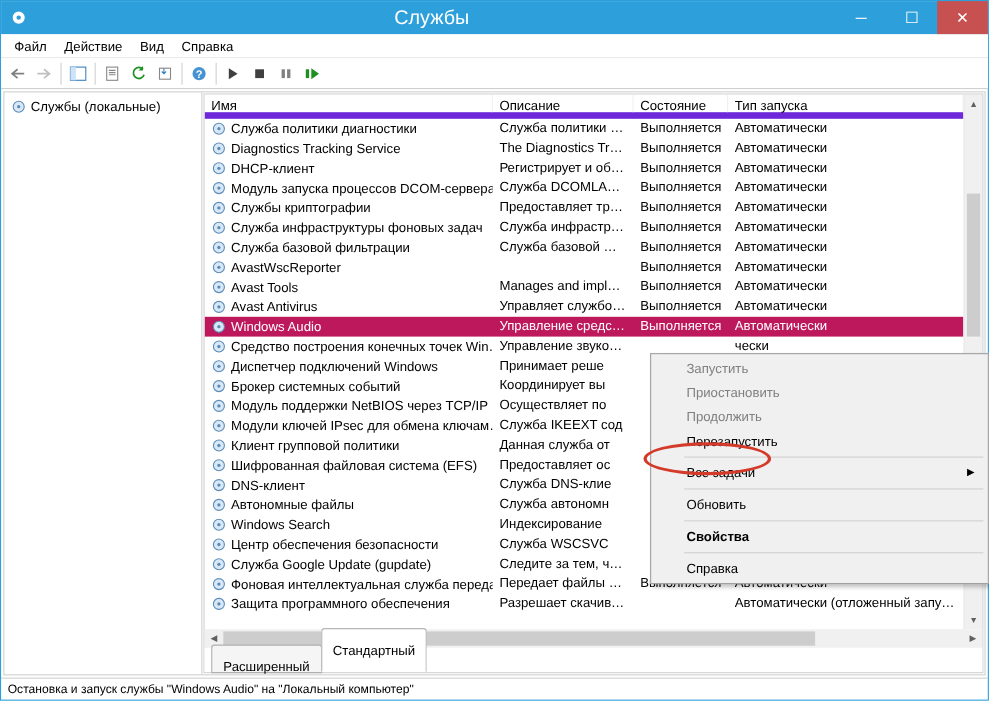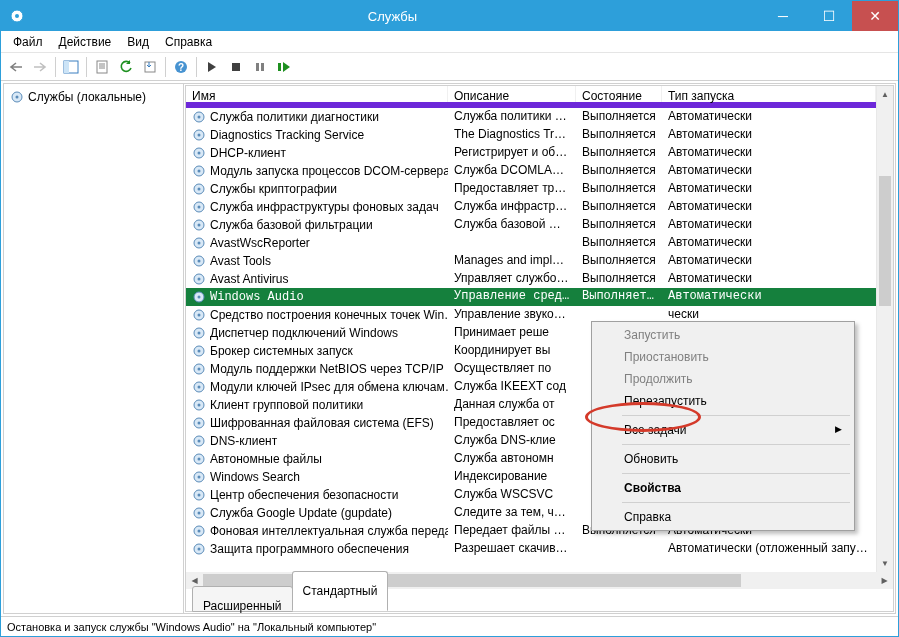--- a/index.html
+++ b/index.html
@@ -1,40 +1,40 @@
 <!DOCTYPE html>
 <html><head>
 <meta charset="utf-8">
 <style>
   * { box-sizing: border-box; }
   html, body { margin: 0; padding: 0; font-family: "Segoe UI", Tahoma, sans-serif; font-size: 12px; color: #000; }
   .window { width: 899px; height: 637px; border: 1px solid #2d9fda; background: #fff; display: flex; flex-direction: column; position: relative; }
   .titlebar { height: 30px; background: #2d9fda; display: flex; align-items: center; color: #fff; position: relative; }
   .titlebar .appicon { width: 16px; height: 16px; margin-left: 8px; }
-  .titlebar .title { flex: 1; text-align: center; font-size: 13px; }
+  .titlebar .title { flex: 1; text-align: center; font-size: 18px; }
   .titlebar .controls { display: flex; height: 100%; }
   .titlebar .controls div { width: 46px; display: flex; align-items: center; justify-content: center; font-size: 14px; }
   .titlebar .controls .close { background: #c75050; }
   .menubar { height: 22px; background: #fff; display: flex; align-items: center; padding: 0 4px; border-bottom: 1px solid #e5e5e5; }
   .menubar .menuitem { padding: 2px 8px; }
   .toolbar { height: 28px; background: #fff; display: flex; align-items: center; padding: 0 4px; gap: 2px; border-bottom: 1px solid #d0d0d0; }
   .tsep { width: 1px; height: 20px; background: #d0d0d0; margin: 0 2px; }
   .tbtn { width: 22px; height: 22px; display: flex; align-items: center; justify-content: center; border: 1px solid transparent; }
   .body { flex: 1; display: flex; min-height: 0; border: 1px solid #d0d0d0; margin: 2px; }
   .leftpane { width: 180px; border-right: 1px solid #d0d0d0; padding: 4px 2px; }
   .leftitem { display: flex; align-items: center; gap: 4px; padding: 2px 4px; }
   .rightwrap { flex: 1; display: flex; flex-direction: column; min-height: 0; margin: 1px; border: 1px solid #d0d0d0; }
   .listwrap { flex: 1; overflow: hidden; position: relative; display: flex; }
   .list { flex: 1; overflow: hidden; }
   .colheader { display: flex; height: 22px; border-bottom: 6px solid #6d28d9; background: #fff; }
   .colheader > div { padding: 3px 6px; border-right: 1px solid #f0f0f0; font-weight: normal; }
   .rows { }
   .row { display: flex; height: 18px; white-space: nowrap; }
   .row > div { padding: 1px 6px; overflow: hidden; text-overflow: ellipsis; }
-  .row.selected { background: #15803d; color: #fff; font-family: Liberation Mono, monospace; }
+  .row.selected { background: #be185d; color: #fff; }
   .row .c0 { display: flex; align-items: center; gap: 4px; }
   .c0 { width: 262px; }
   .c1 { width: 128px; }
   .c2 { width: 86px; }
   .c3 { width: 212px; }
   .gearicon { width: 14px; height: 14px; flex-shrink: 0; position: relative; }
   .gearicon svg { width: 14px; height: 14px; }
   .vscroll { width: 17px; background: #f0f0f0; border-left: 1px solid #e8e8e8; position: relative; }
   .vscroll .thumb { position: absolute; left: 2px; right: 2px; top: 90px; height: 130px; background: #cdcdcd; }
   .vscroll .arr { position: absolute; left: 0; right: 0; height: 17px; display:flex; align-items:center; justify-content:center; color:#606060; font-size:8px; }
@@ -43,21 +43,21 @@
   .hscroll { height: 17px; background: #f0f0f0; display: flex; align-items: center; }
   .hscroll .arr { width: 17px; text-align: center; color:#606060; font-size:8px; }
   .hscroll .track { flex: 1; height: 100%; position: relative; }
   .hscroll .thumb { position: absolute; top: 2px; bottom: 2px; left: 0; width: 80%; background: #cdcdcd; }
   .tabs { height: 22px; display: flex; align-items: flex-end; padding-left: 6px; border-top: 1px solid #fff; background:#fff; }
   .tab { border: 1px solid #b0b0b0; border-top-left-radius: 3px; border-top-right-radius: 3px; padding: 12px 10px; margin-right: -1px; background: #fff; position: relative; }
   .tab.inactive { background: #f5f5f5; top: 1px; height: 18px; }
   .tab.active { border-top: 1px solid #b0b0b0; border-bottom-color: #fff; z-index: 2; }
   .statusbar { height: 20px; border-top: 1px solid #d0d0d0; padding: 2px 6px; font-size: 11px; color: #000; display:flex; align-items:center; }
   
-  .ctx { position: absolute; left: 590px; top: 320px; width: 264px; background: #f0f0f0; border: 1px solid #a0a0a0; box-shadow: 3px 3px 4px rgba(0,0,0,0.25); padding: 2px; z-index: 50; }
+  .ctx { position: absolute; left: 590px; top: 320px; width: 308px; background: #f0f0f0; border: 1px solid #a0a0a0; box-shadow: 3px 3px 4px rgba(0,0,0,0.25); padding: 2px; z-index: 50; }
   .ctx .mi { padding: 4px 28px 4px 30px; position: relative; color: #000; }
   .ctx .mi.disabled { color: #808080; }
   .ctx .mi .arrow { position: absolute; right: 10px; top: 5px; font-size: 9px; }
   .ctx .sep { height: 1px; background: #d0d0d0; margin: 3px 2px 3px 28px; }
   .ctx .mi.bold { font-weight: 600; }
   .redcircle { position: absolute; border: 3px solid #d43a2a; border-radius: 50%; width: 116px; height: 30px; left: 584px; top: 401px; z-index: 60; pointer-events: none; }
 </style>
 </head>
 <body>
 
@@ -332,21 +332,21 @@
                 <div class="c1">Принимает реше</div>
                 <div class="c2"></div>
                 <div class="c3" style="flex:1">чески (запуск по триггеру)</div>
               </div>
               <div class="row">
                 <div class="c0">
                   <span class="gearicon"><svg viewBox="0 0 14 14">
                       <circle cx="7" cy="7" r="5" fill="#d8e8f6" stroke="#5a8bb8"></circle>
                       <circle cx="7" cy="7" r="1.5" fill="#5a8bb8"></circle>
                     </svg></span>
-                  <span>Брокер системных запуск</span>
+                  <span>Брокер системных событий</span>
                 </div>
                 <div class="c1">Координирует вы</div>
                 <div class="c2"></div>
                 <div class="c3" style="flex:1">чески (запуск по триггеру)</div>
               </div>
               <div class="row">
                 <div class="c0">
                   <span class="gearicon"><svg viewBox="0 0 14 14">
                       <circle cx="7" cy="7" r="5" fill="#d8e8f6" stroke="#5a8bb8"></circle>
                       <circle cx="7" cy="7" r="1.5" fill="#5a8bb8"></circle>

